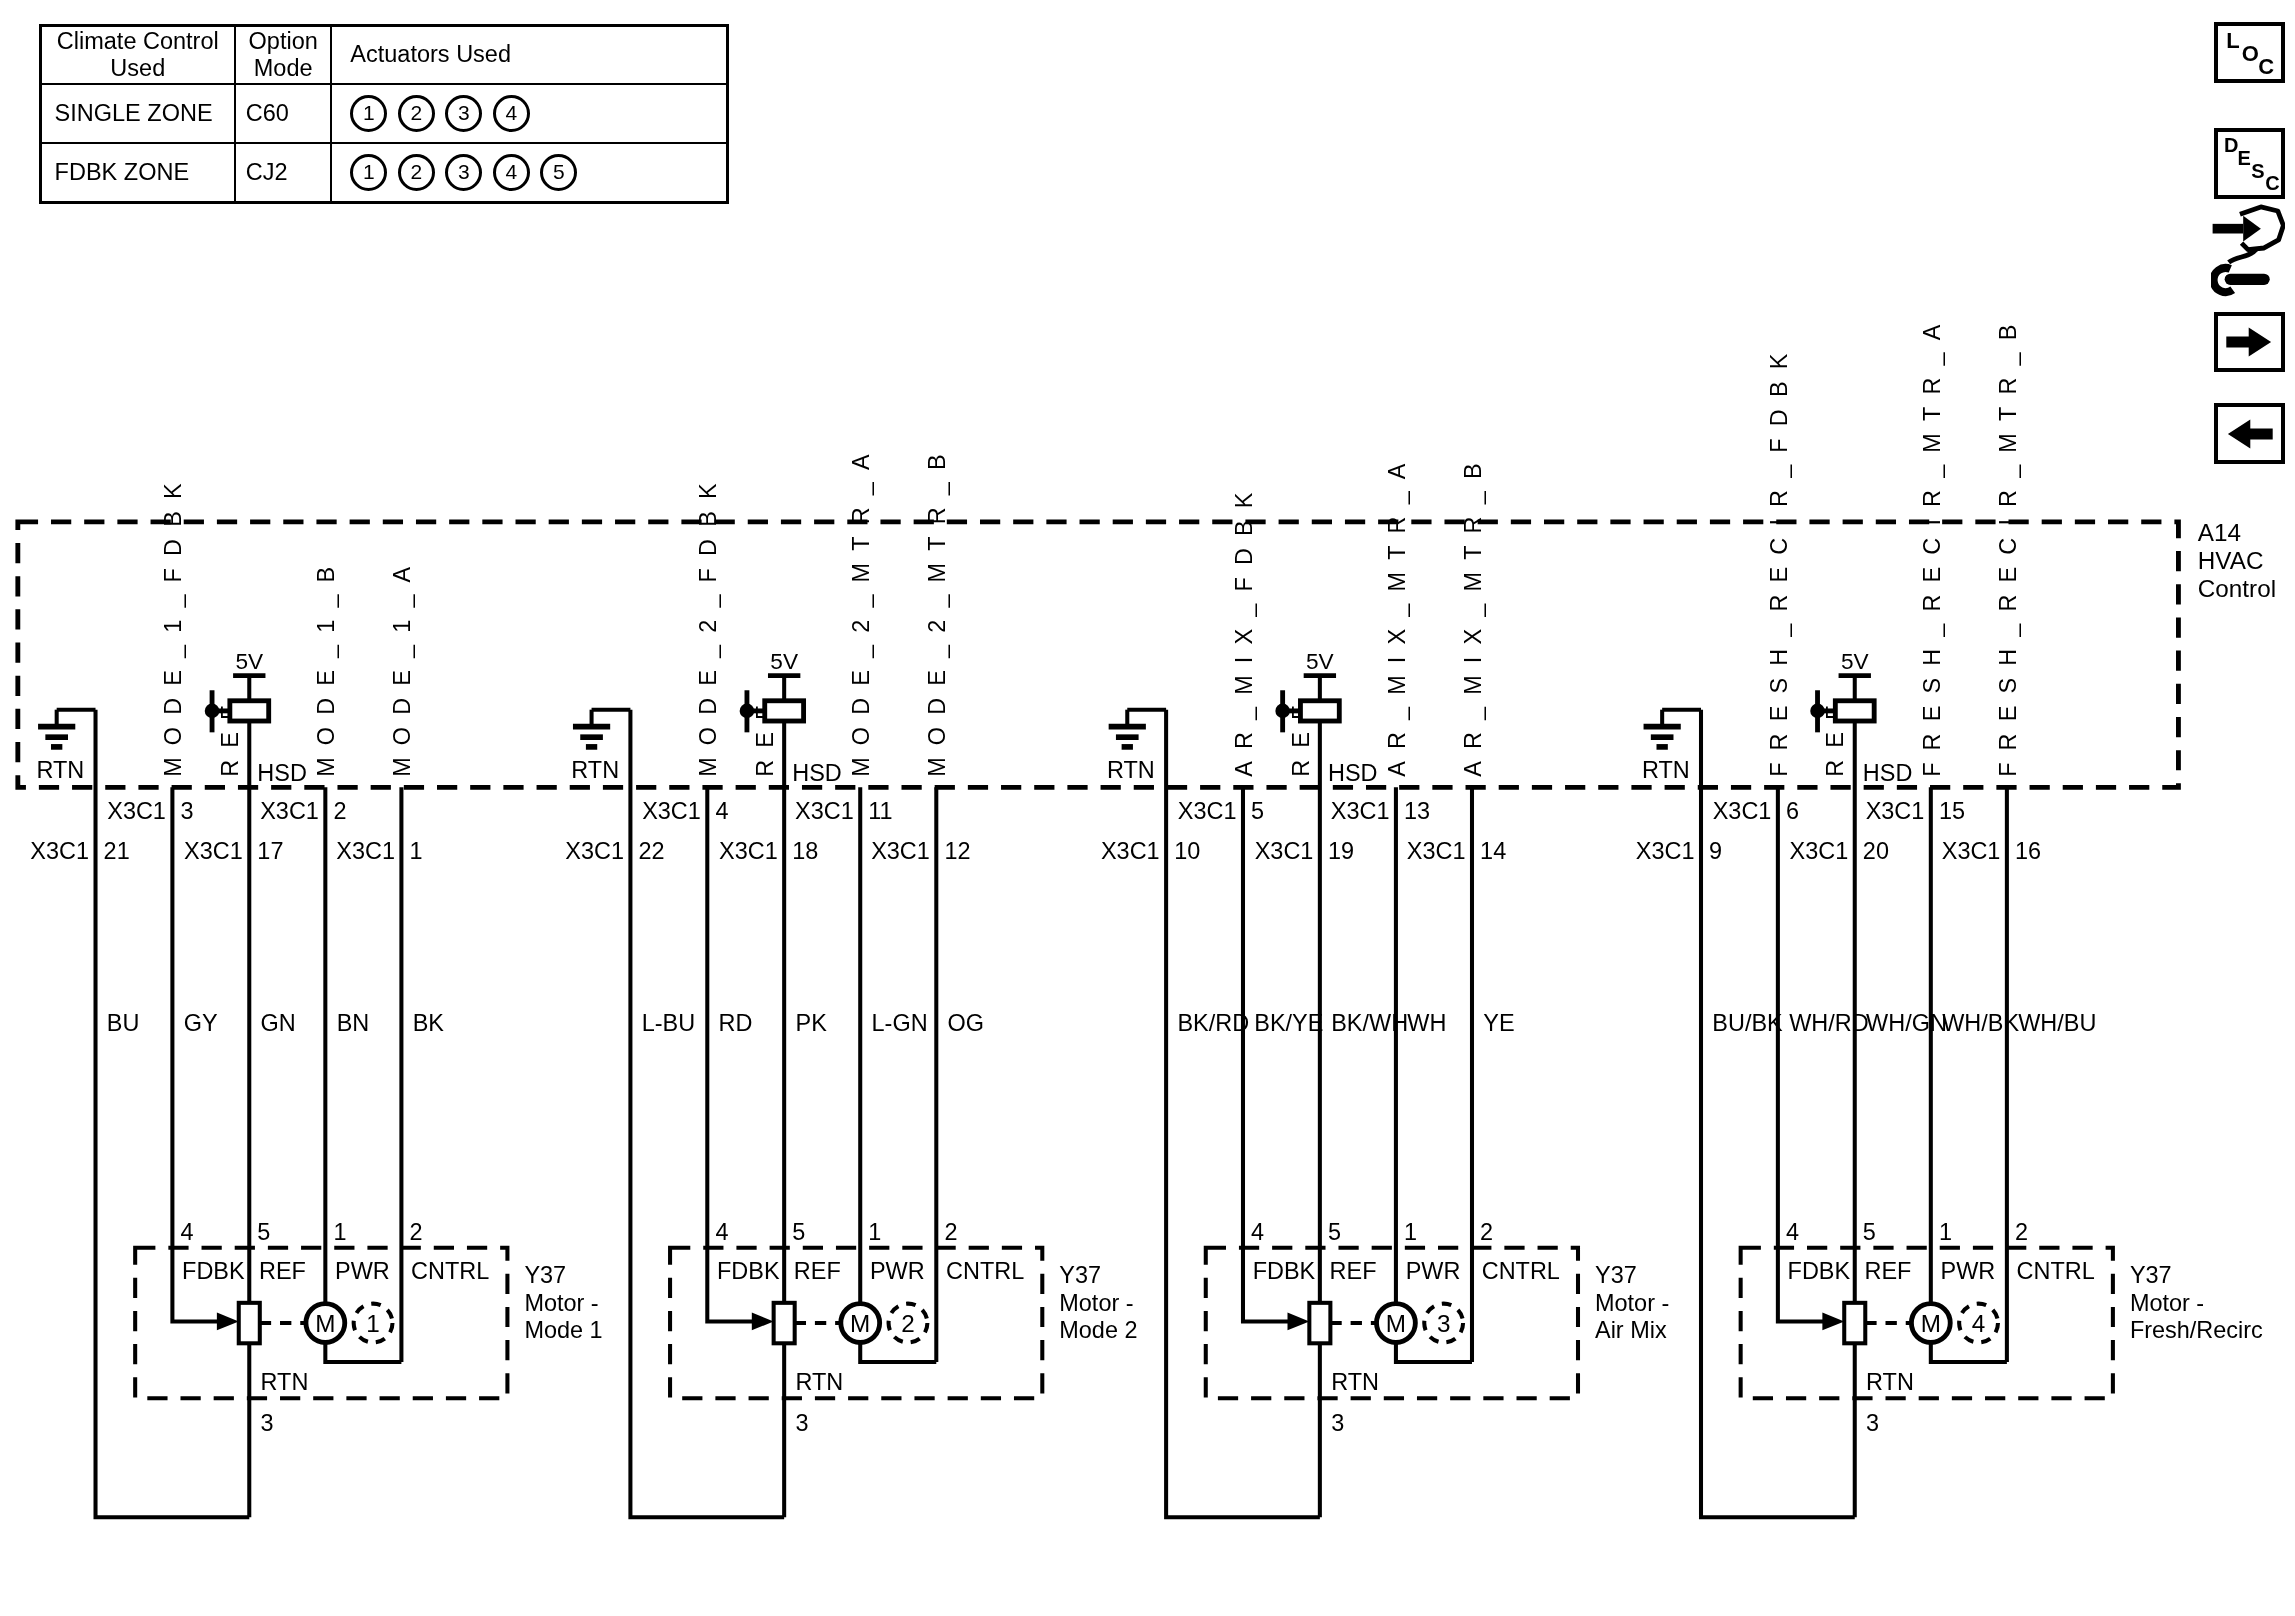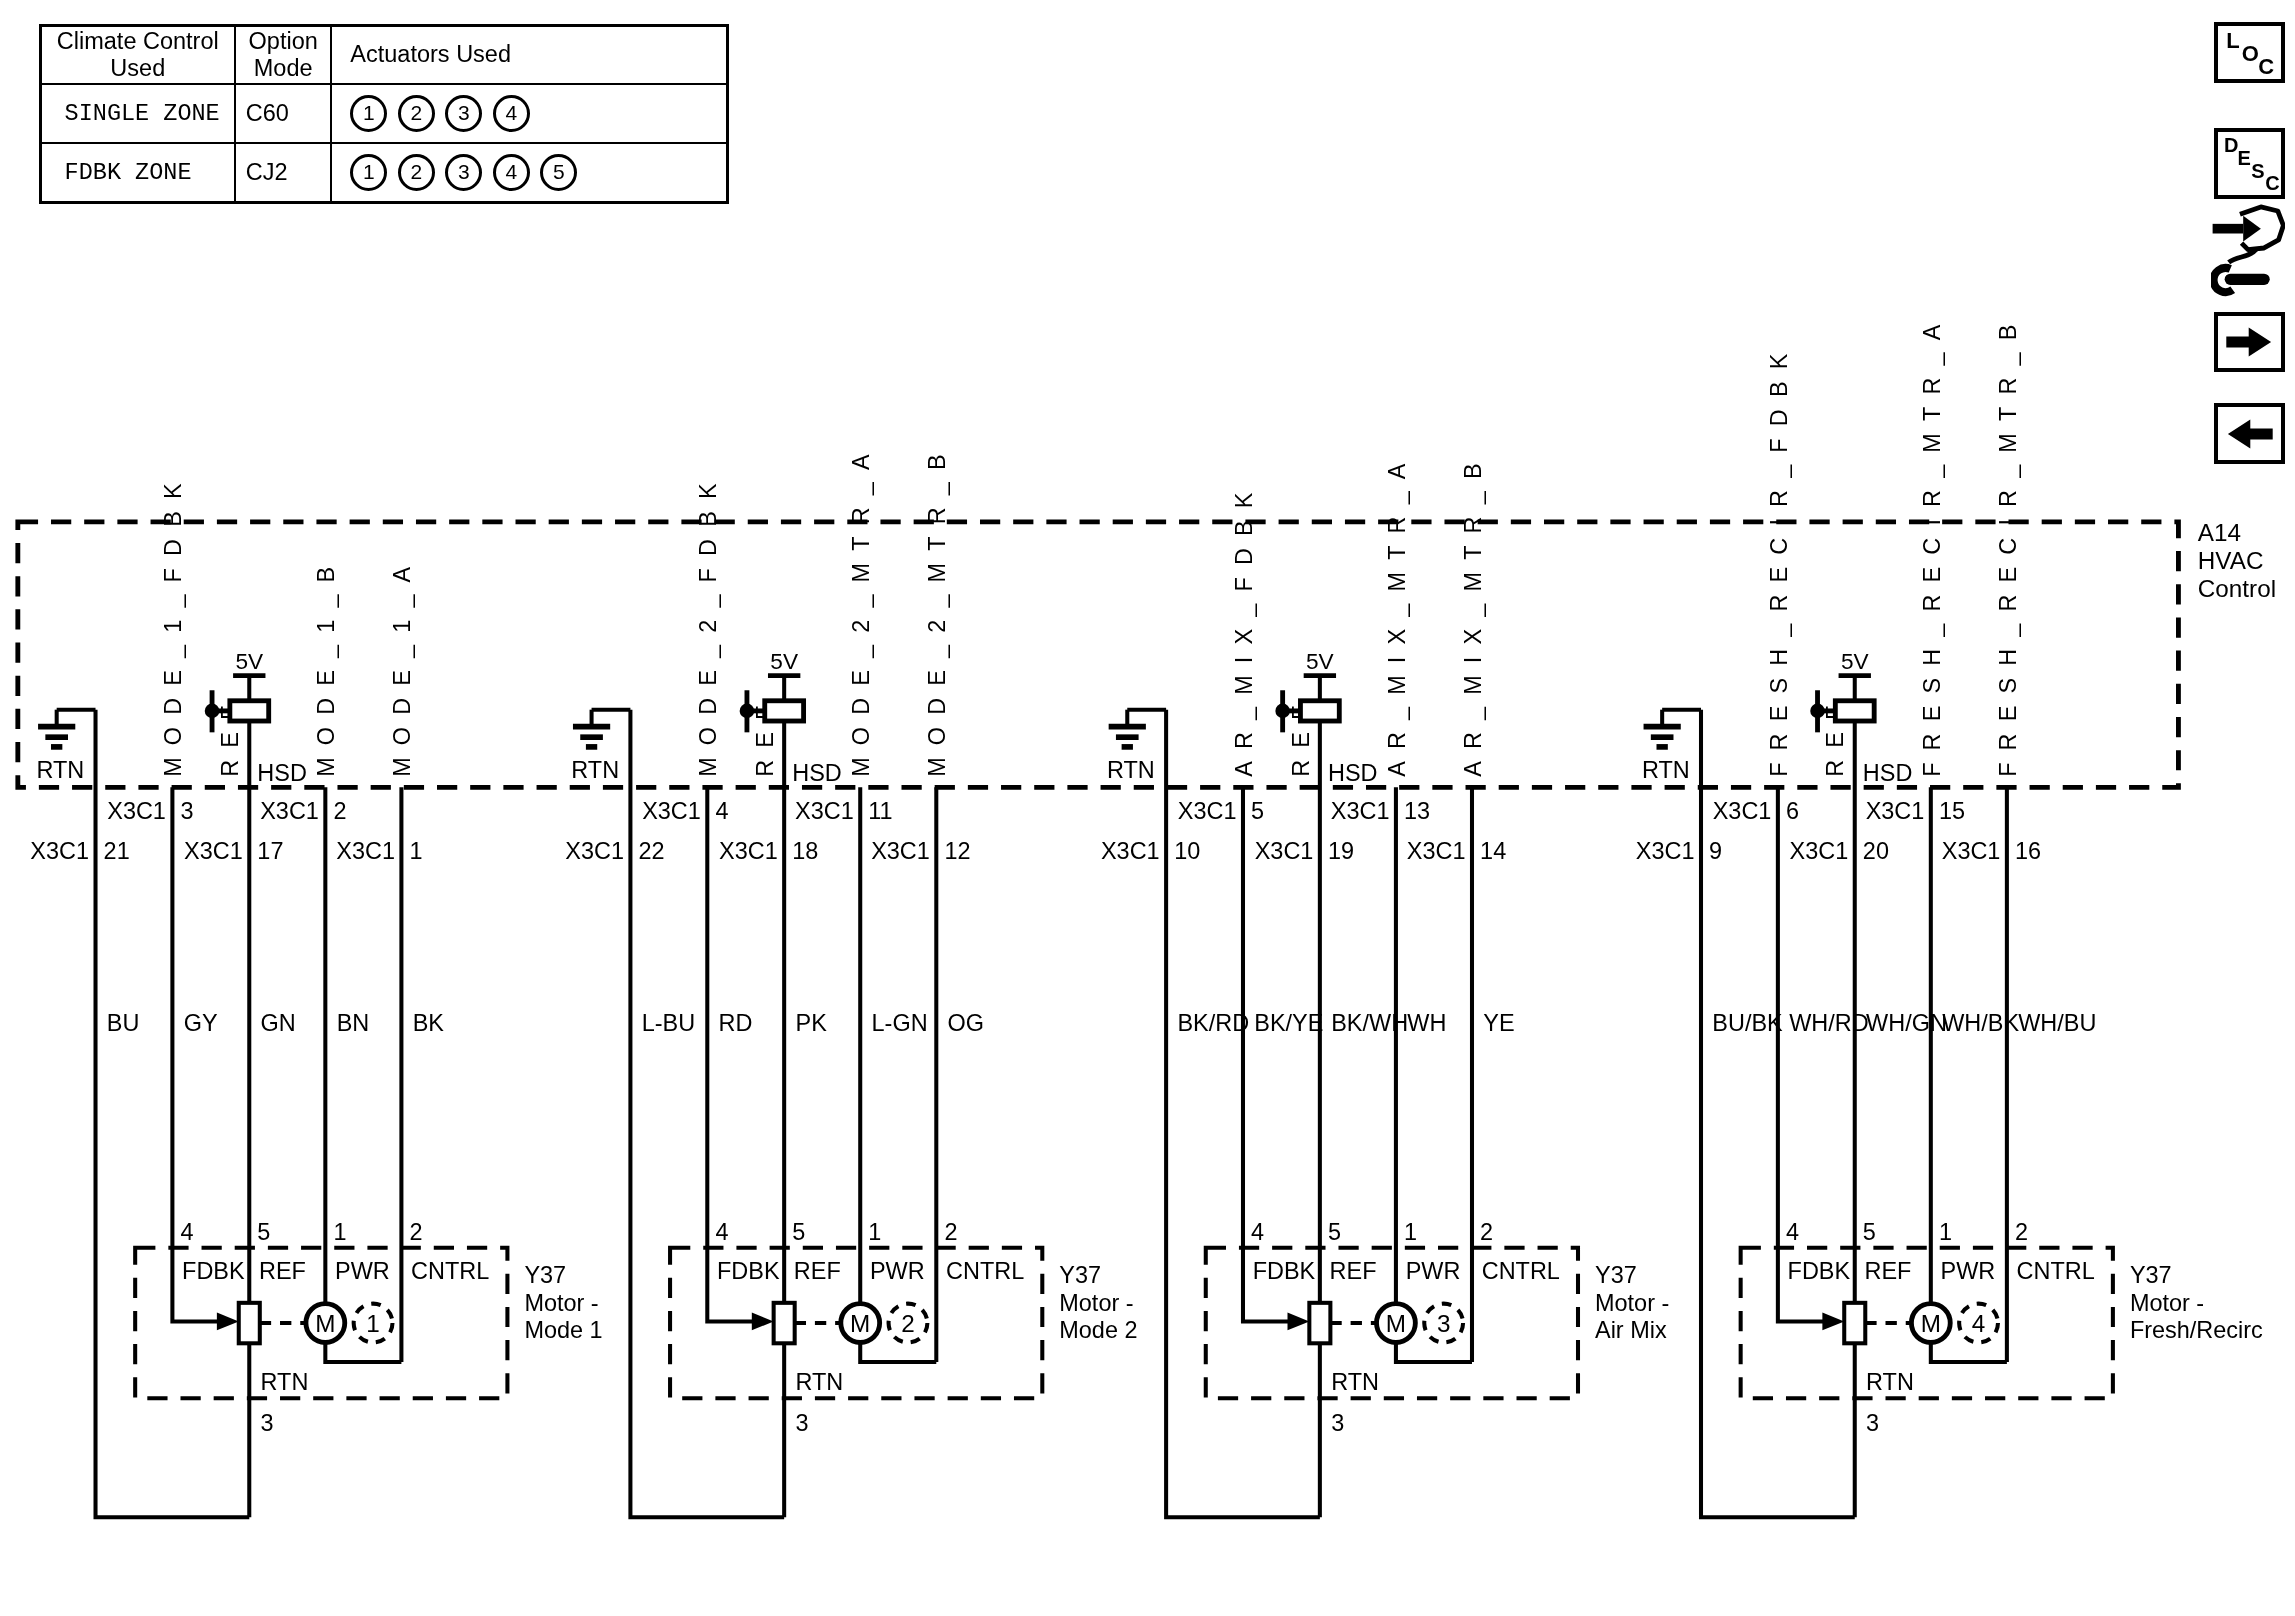--- a/index.html
+++ b/index.html
@@ -9,21 +9,21 @@
   
   .legend{position:absolute;left:18.6px;top:23.5px;}
   .legend table{border-collapse:collapse;background:#fff;margin-left:20px;}
   .legend th,.legend td{border:2.4px solid #000;padding:0 9.7px;vertical-align:middle;}
   .legend table{border:3.2px solid #000;}
   .legend th{font-weight:400;font-size:23.5px;text-align:center;line-height:1.12;}
   .legend .c1{width:173px;height:56px;}
   .legend .c2{width:75px;}
   .legend .c3{width:366px;text-align:left;padding-left:18px;border-radius:7px;}
   .legend td{height:57px;font-size:23.5px;}
-  .legend td.zone{padding-left:23px;font-family:Liberation Mono, monospace;}
+  .legend td.zone{padding-left:13px;}
   .legend td.code{text-align:left;}
   .circles{display:flex;align-items:center;gap:10.5px;}
   .circ{display:inline-flex;width:31px;height:31px;border:3.2px solid #000;border-radius:50%;
         align-items:center;justify-content:center;font-size:21px;flex:0 0 auto;background:#fff;}
 
   
   .navcol{position:absolute;left:2211px;top:0;width:78px;}
   .nav-box{position:absolute;left:3.2px;width:63px;border:4px solid #000;background:#fff;}
   .nav-letter{position:absolute;font-weight:700;}
   .arrow-box{display:flex;align-items:center;justify-content:center;}

